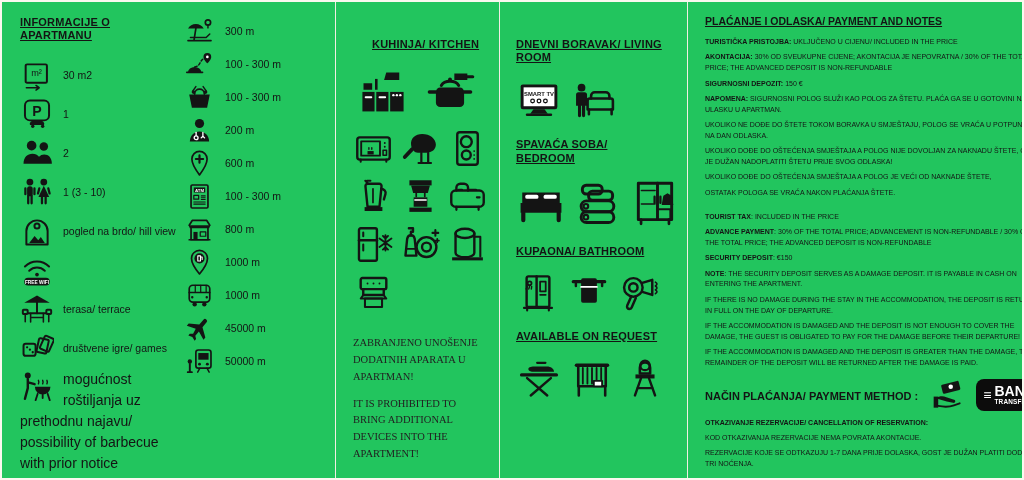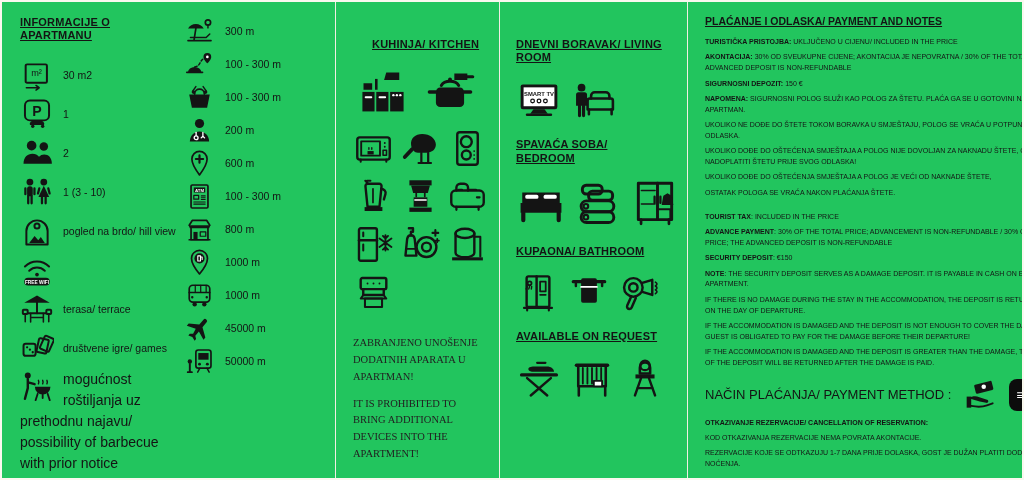--- a/index.html
+++ b/index.html
@@ -40,21 +40,21 @@
   .icB{width:50px;height:50px;}
   .icS{width:44px;height:42px;}
   .h1b{margin-bottom:5px !important;}
   
   .p4{flex:1;border-right:none;padding:13px 16px 0 17px;}
   .pay-title{font-size:10.5px;font-weight:bold;text-decoration:underline;margin-bottom:10px;}
   .pay-p{font-size:7px;line-height:1.55;margin:0 0 4.5px;letter-spacing:0;}
   .pay-p b{font-weight:bold;}
   .gap-top{margin-top:13px;}
   .method{display:flex;align-items:flex-end;gap:10px;margin:10px 0 7px;}
-  .method-label{font-size:13px;font-weight:normal;padding-bottom:9px;white-space:nowrap;}
+  .method-label{font-size:11px;font-weight:bold;padding-bottom:9px;white-space:nowrap;}
   .ic-cash{width:38px;height:32px;line-height:0;}
   .badge{background:#0c0c0c;color:#fff;border-radius:8px;padding:5px 9px 5px 7px;display:flex;align-items:center;gap:3px;}
   .badge .bars{font-size:14px;font-weight:bold;line-height:1;}
   .badge .t1{font-size:14px;font-weight:bold;line-height:1;display:block;}
   .badge .t2{font-size:6.4px;font-weight:bold;line-height:1.15;display:block;letter-spacing:.2px;}
   svg text{font-family:"Liberation Sans",sans-serif;}
 </style>
 </head>
 <body>
 

